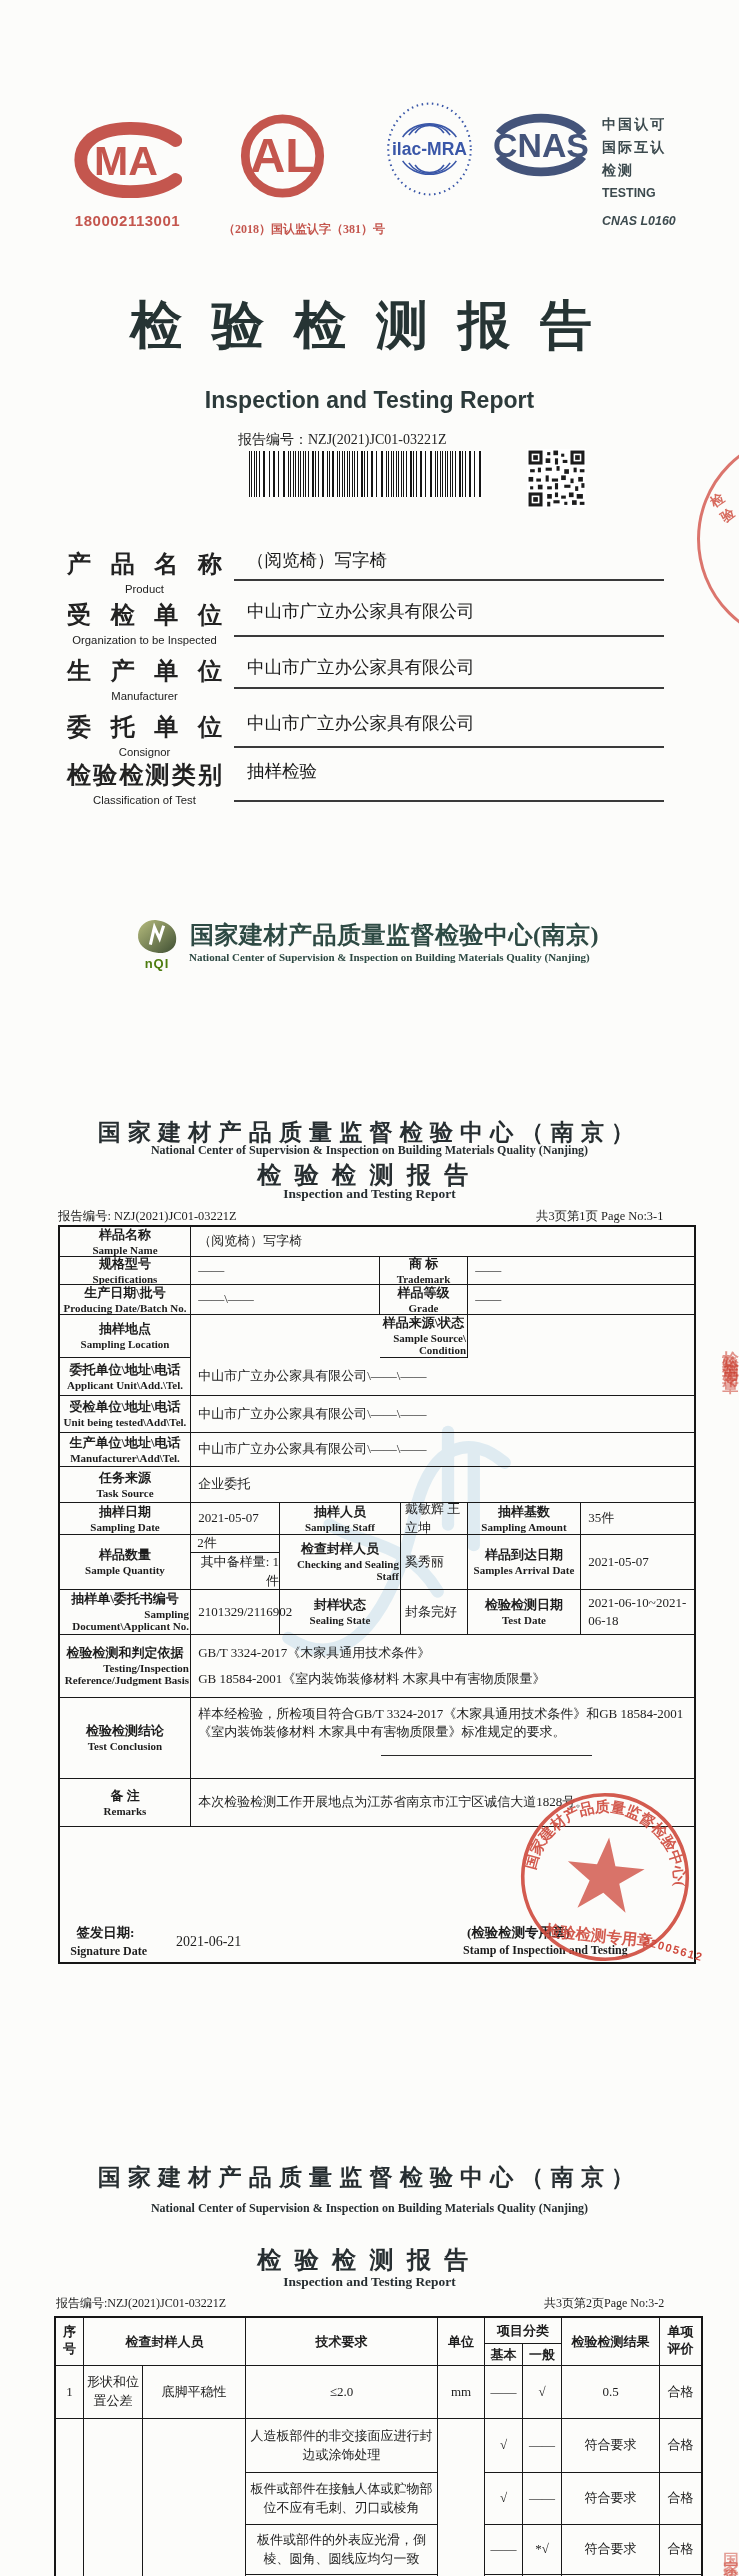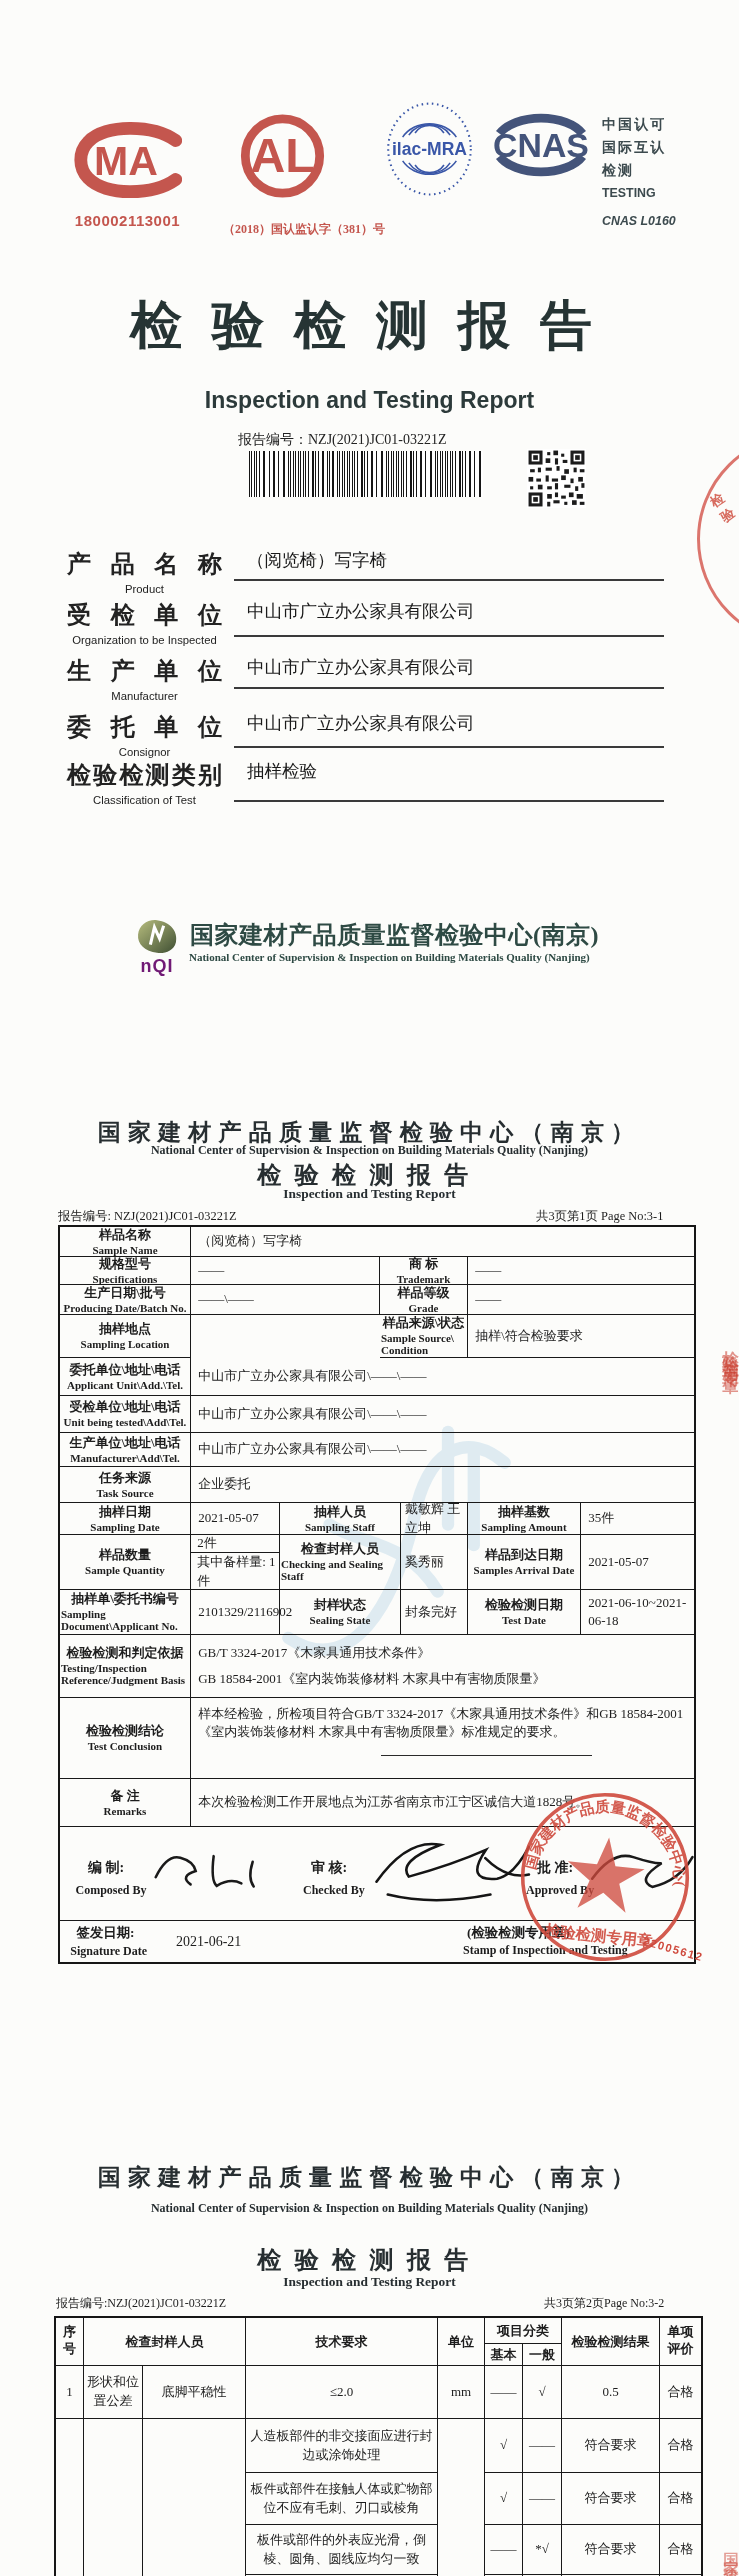--- a/index.html
+++ b/index.html
@@ -15,34 +15,34 @@
   .p1-title{font-size:52px;font-weight:bold;color:#263434;letter-spacing:30px;white-space:nowrap;}
   .p1-title-en{font-size:23px;font-weight:bold;color:#2c3a3a;font-family:"Liberation Sans","DejaVu Sans",sans-serif;}
   .p1-repno{font-size:14px;color:#222;}
   .p1-lab-cn{font-size:24px;font-weight:bold;color:#222;width:155px;text-align:justify;text-align-last:justify;}
   .p1-lab-en{font-size:11.3px;color:#222;width:155px;text-align:center;font-family:"Liberation Sans","DejaVu Sans",sans-serif;line-height:1.15;margin-top:3.1px;}
   .p1-val{font-size:17.5px;color:#1a1a1a;}
   .p1-line{height:1.5px;background:#3a3a3a;width:430px;left:234px;}
   .barcode{background:repeating-linear-gradient(90deg,#151515 0 1px,#fff 1px 2.1px,#151515 2.1px 2.6px,#fff 2.6px 4.6px,#151515 4.6px 6.2px,#fff 6.2px 7.2px,#151515 7.2px 7.7px,#fff 7.7px 9.8px);}
   .footer-cn{font-size:24px;font-weight:bold;color:#2e4a44;letter-spacing:0.5px;white-space:nowrap;}
   .footer-en{font-size:11px;font-weight:bold;color:#2e4a44;white-space:nowrap;}
-  .nqi-word{font-size:18px;font-weight:bold;color:#701a75;font-family:"Liberation Sans","DejaVu Sans",sans-serif;letter-spacing:1px;}
+  .nqi-word{font-size:13px;font-weight:bold;color:#4d7c0f;font-family:"Liberation Sans","DejaVu Sans",sans-serif;letter-spacing:1px;}
   
   .hdr-cn{font-size:23px;font-weight:bold;color:#272e31;letter-spacing:7.2px;white-space:nowrap;}
   .hdr-en{font-size:12px;font-weight:bold;color:#272e31;white-space:nowrap;}
   .hdr-title{font-size:24px;font-weight:bold;color:#272e31;letter-spacing:13.4px;white-space:nowrap;}
   .hdr-title-en{font-size:13.4px;font-weight:bold;color:#272e31;}
   .meta-line{font-size:12.4px;color:#1d1d1d;}
   
   .p2-grid{position:absolute;left:58px;top:1225px;display:grid;border:2.1px solid #161616;
            grid-template-columns:131px 89px 100px 21px 67px 113px 113px;
            grid-template-rows:30px 28px 30px 43px 38px 37px 34px 36px 32px 55px 45px 63px 81px 48px 94px 41px;
            background:transparent;}
   .cell{border-right:1.5px solid #191919;border-bottom:1.5px solid #191919;box-sizing:border-box;
-        display:flex;flex-direction:column;align-items:center;justify-content:center;text-align:left;padding:1px;}
+        display:flex;flex-direction:column;align-items:center;justify-content:center;text-align:right;padding:1px;}
   .cell.nr{border-right:none;} .cell.nb{border-bottom:none;}
   .cell.vleft{align-items:flex-start;text-align:left;padding-left:7.2px;}
   .g-lab-cn{font-size:13px;font-weight:bold;line-height:1.3;}
   .g-lab-en{font-size:11px;font-weight:bold;line-height:1.12;}
   .g-val{font-size:13px;line-height:1.4;}
   .freecell{position:relative;display:block;padding:0;}
   .sig-lab-cn{font-size:14px;font-weight:bold;}
   .sig-lab-en{font-size:12px;font-weight:bold;}
   
   .p3-grid{position:absolute;left:54px;top:2316px;display:grid;border:2.1px solid #161616;
@@ -268,21 +268,20 @@
     <div class="cell vleft nr g-val" style="grid-area:3/6/4/8;">——</div>
 
     <div class="cell" style="grid-area:4/1/5/2;">
       <div class="g-lab-cn">抽样地点</div>
       <div class="g-lab-en">Sampling Location</div>
     </div>
     <div class="cell" style="grid-area:4/4/5/6;">
       <div class="g-lab-cn">样品来源\状态</div>
       <div class="g-lab-en">Sample Source\ Condition</div>
     </div>
-    <div class="cell vleft nr g-val" style="grid-area:4/6/5/8;">抽样\符合检验要求</div>
 
     <div class="cell" style="grid-area:5/1/6/2;">
       <div class="g-lab-cn">委托单位\地址\电话</div>
       <div class="g-lab-en">Applicant Unit\Add.\Tel.</div>
     </div>
     <div class="cell vleft nr g-val" style="grid-area:5/2/6/8;">中山市广立办公家具有限公司\——\——</div>
 
     <div class="cell" style="grid-area:6/1/7/2;">
       <div class="g-lab-cn">受检单位\地址\电话</div>
       <div class="g-lab-en">Unit being tested\Add\Tel.</div>
@@ -369,37 +368,20 @@
       <div class="g-val" style="padding-right:8.2px;">样本经检验，所检项目符合GB/T 3324-2017《木家具通用技术条件》和GB 18584-2001《室内装饰装修材料 木家具中有害物质限量》标准规定的要求。</div>
       <div style="width:211px;height:1.5px;background:#2a2a2a;margin:13.4px 0 0 183px;"></div>
     </div>
 
     <div class="cell" style="grid-area:14/1/15/2;">
       <div class="g-lab-cn">备  注</div>
       <div class="g-lab-en">Remarks</div>
     </div>
     <div class="cell vleft nr g-val" style="grid-area:14/2/15/8;">本次检验检测工作开展地点为江苏省南京市江宁区诚信大道1828号。</div>
 
-    <div class="cell freecell nr" style="grid-area:15/1/16/8;">
-      <div class="abs sig-lab-cn" style="left:28px;top:32px;">编 制:</div>
-      <div class="abs sig-lab-en" style="left:15.5px;top:56px;">Composed By</div>
-      <svg class="abs" style="left:88px;top:14.4px;" width="118" height="57" viewBox="0 0 230 110">
-        <path d="M15,70 q22,-45 48,-38 t30,26 q-32,10 -10,26 m45,-55 q-6,48 6,58 q26,-16 48,-5 m22,-42 q-10,32 2,48" fill="none" stroke="#1a1a1a" stroke-width="5" stroke-linecap="round"></path>
-      </svg>
-      <div class="abs sig-lab-cn" style="left:251px;top:32px;">审 核:</div>
-      <div class="abs sig-lab-en" style="left:243px;top:56px;">Checked By</div>
-      <svg class="abs" style="left:307px;top:6.2px;" width="175" height="77" viewBox="0 0 340 150">
-        <path d="M18,95 q60,-85 125,-72 q-85,32 -62,62 q82,-22 150,-52 q-42,62 22,56 q32,-6 62,-62 m-85,22 q42,42 85,32 M40,120 q90,22 200,0" fill="none" stroke="#151515" stroke-width="5" stroke-linecap="round"></path>
-      </svg>
-      <div class="abs sig-lab-cn" style="left:477px;top:32px;">批 准:</div>
-      <div class="abs sig-lab-en" style="left:466px;top:56px;">Approved By</div>
-      <svg class="abs" style="left:526px;top:13px;" width="108" height="62" viewBox="0 0 210 120">
-        <path d="M12,75 q40,-55 80,-42 t55,12 q-50,32 -18,46 q52,-12 78,-58" fill="none" stroke="#1a1a1a" stroke-width="5" stroke-linecap="round"></path>
-      </svg>
-    </div>
 
     <div class="cell freecell nr nb" style="grid-area:16/1/17/8;">
       <div class="abs sig-lab-cn" style="left:16.5px;top:3.1px;font-size:13.4px;">签发日期:</div>
       <div class="abs sig-lab-en" style="left:10.3px;top:23px;">Signature Date</div>
       <div class="abs g-val" style="left:116px;top:11.3px;font-size:14px;">2021-06-21</div>
       <div class="abs sig-lab-cn" style="left:407px;top:2.6px;font-size:13.4px;">(检验检测专用章)</div>
       <div class="abs sig-lab-en" style="left:403px;top:21.6px;">Stamp of Inspection and Testing</div>
     </div>
   </div>
 

